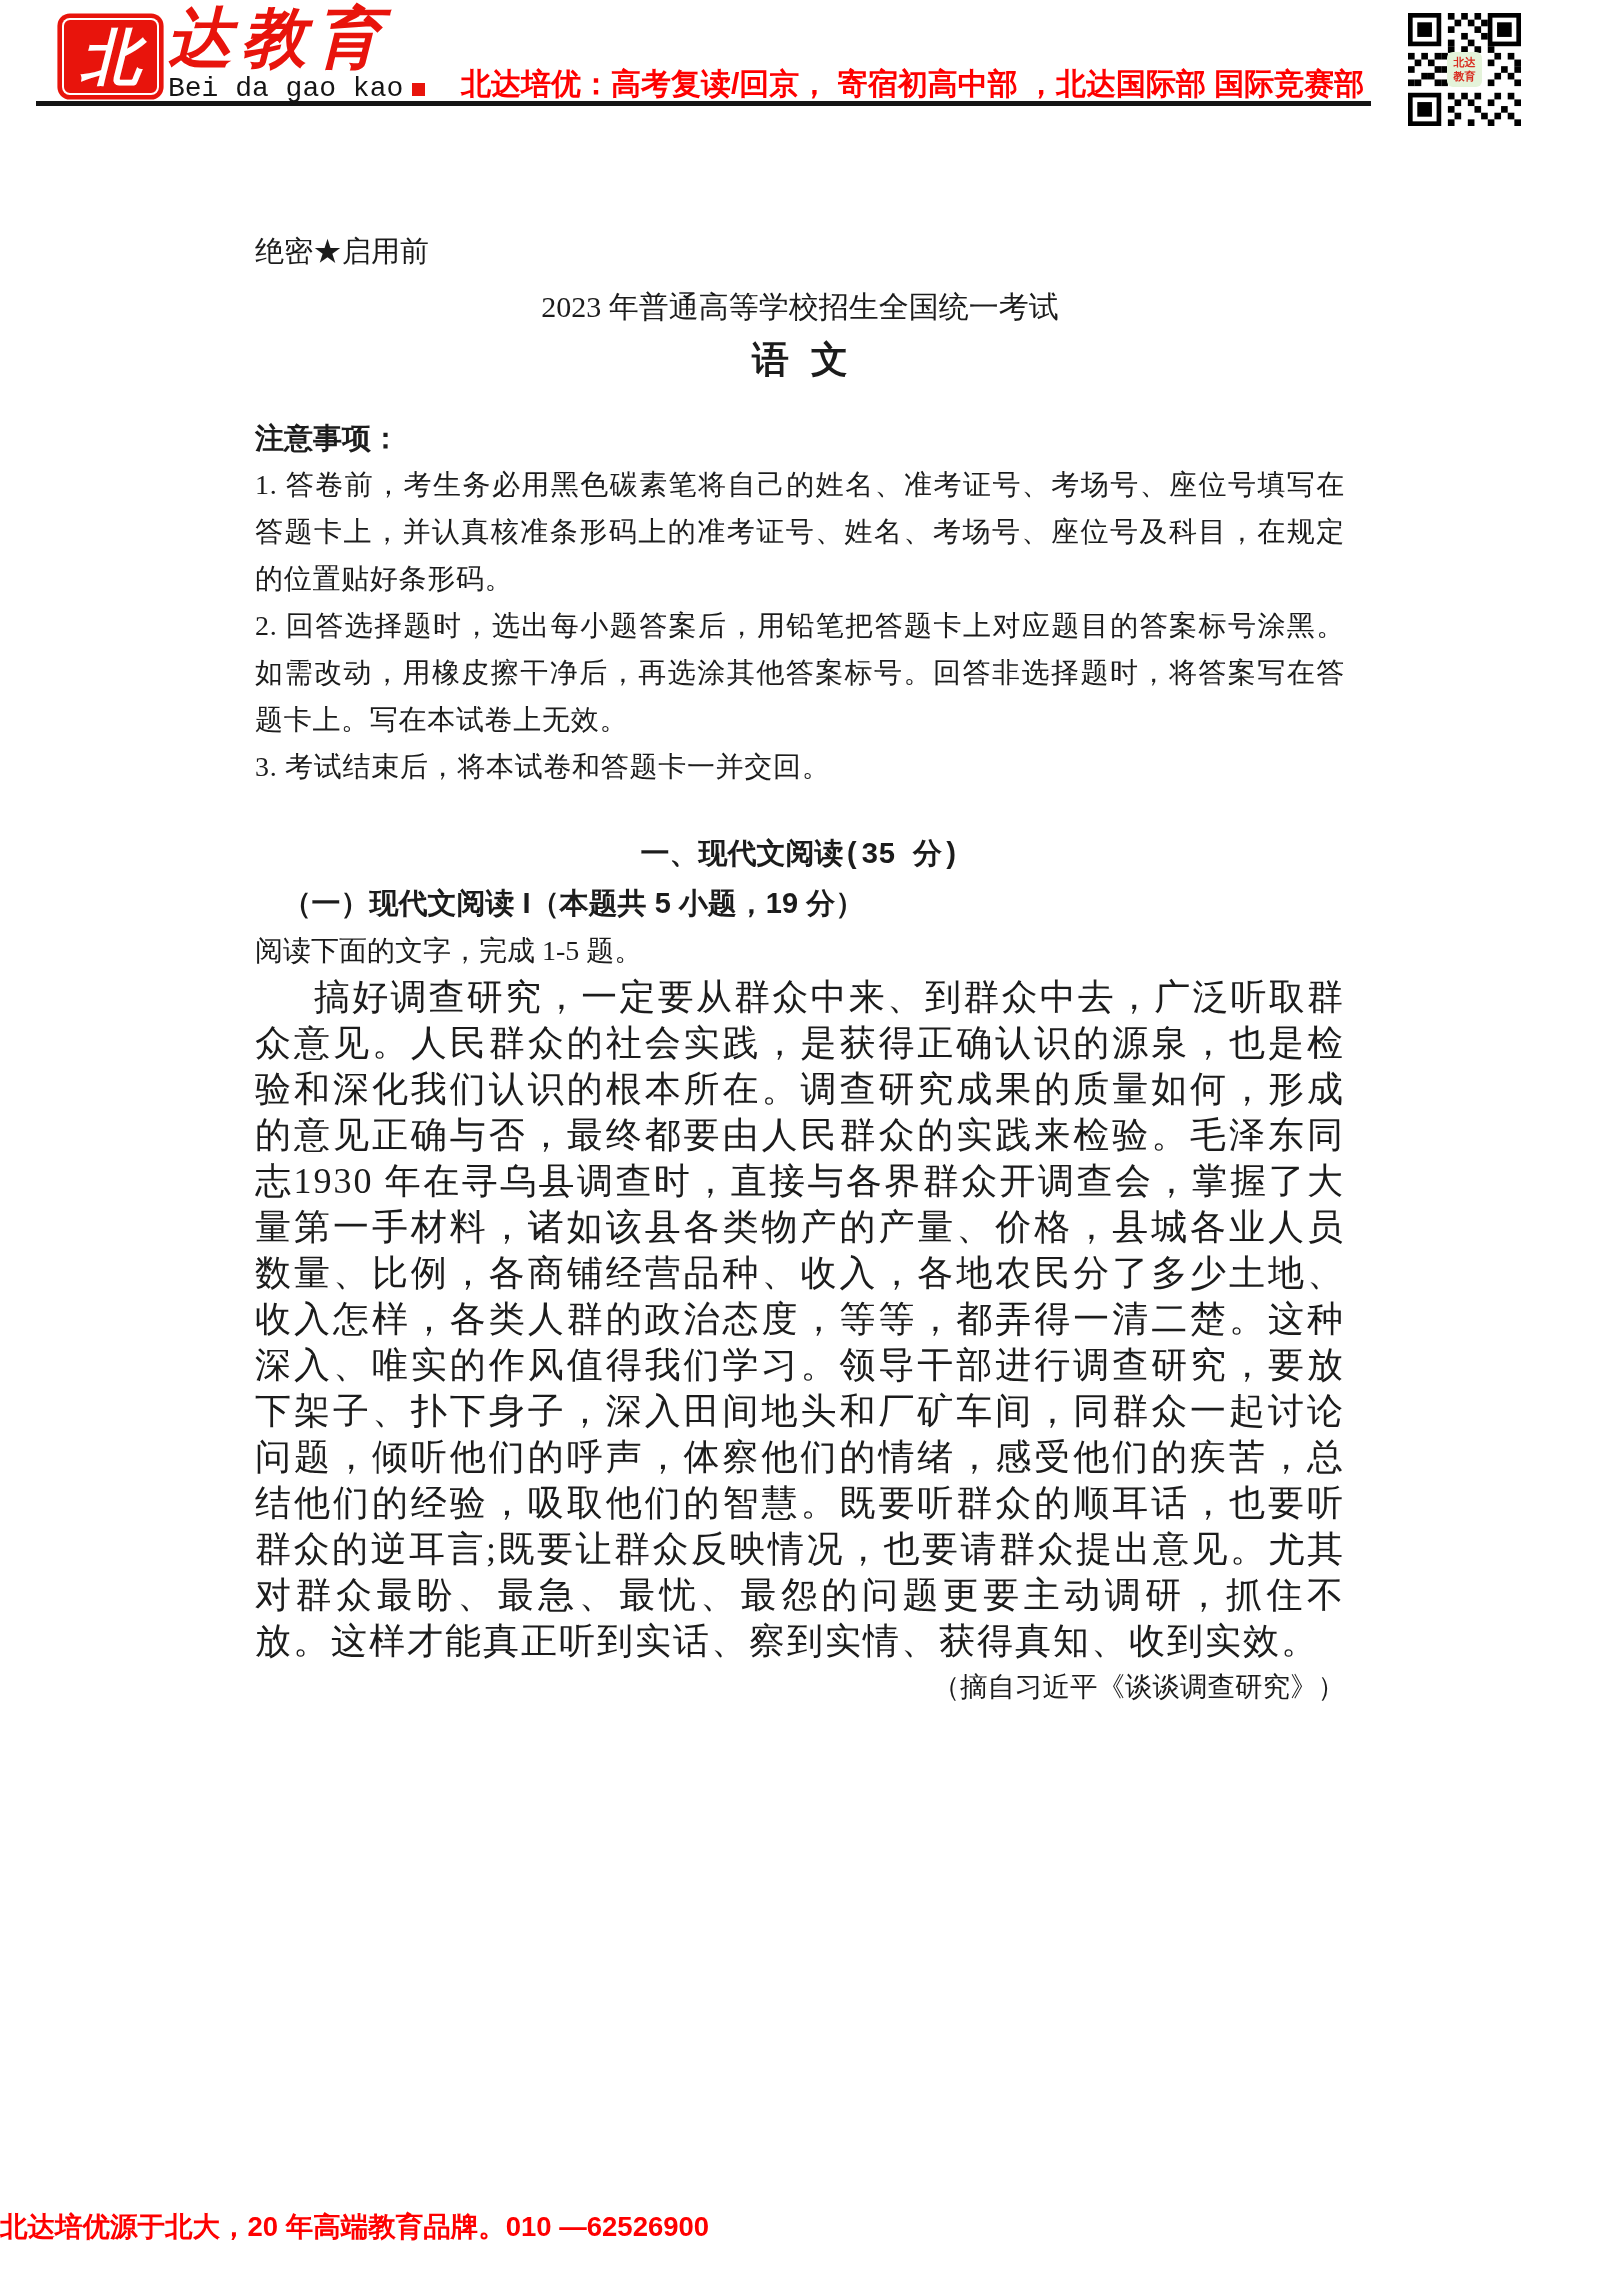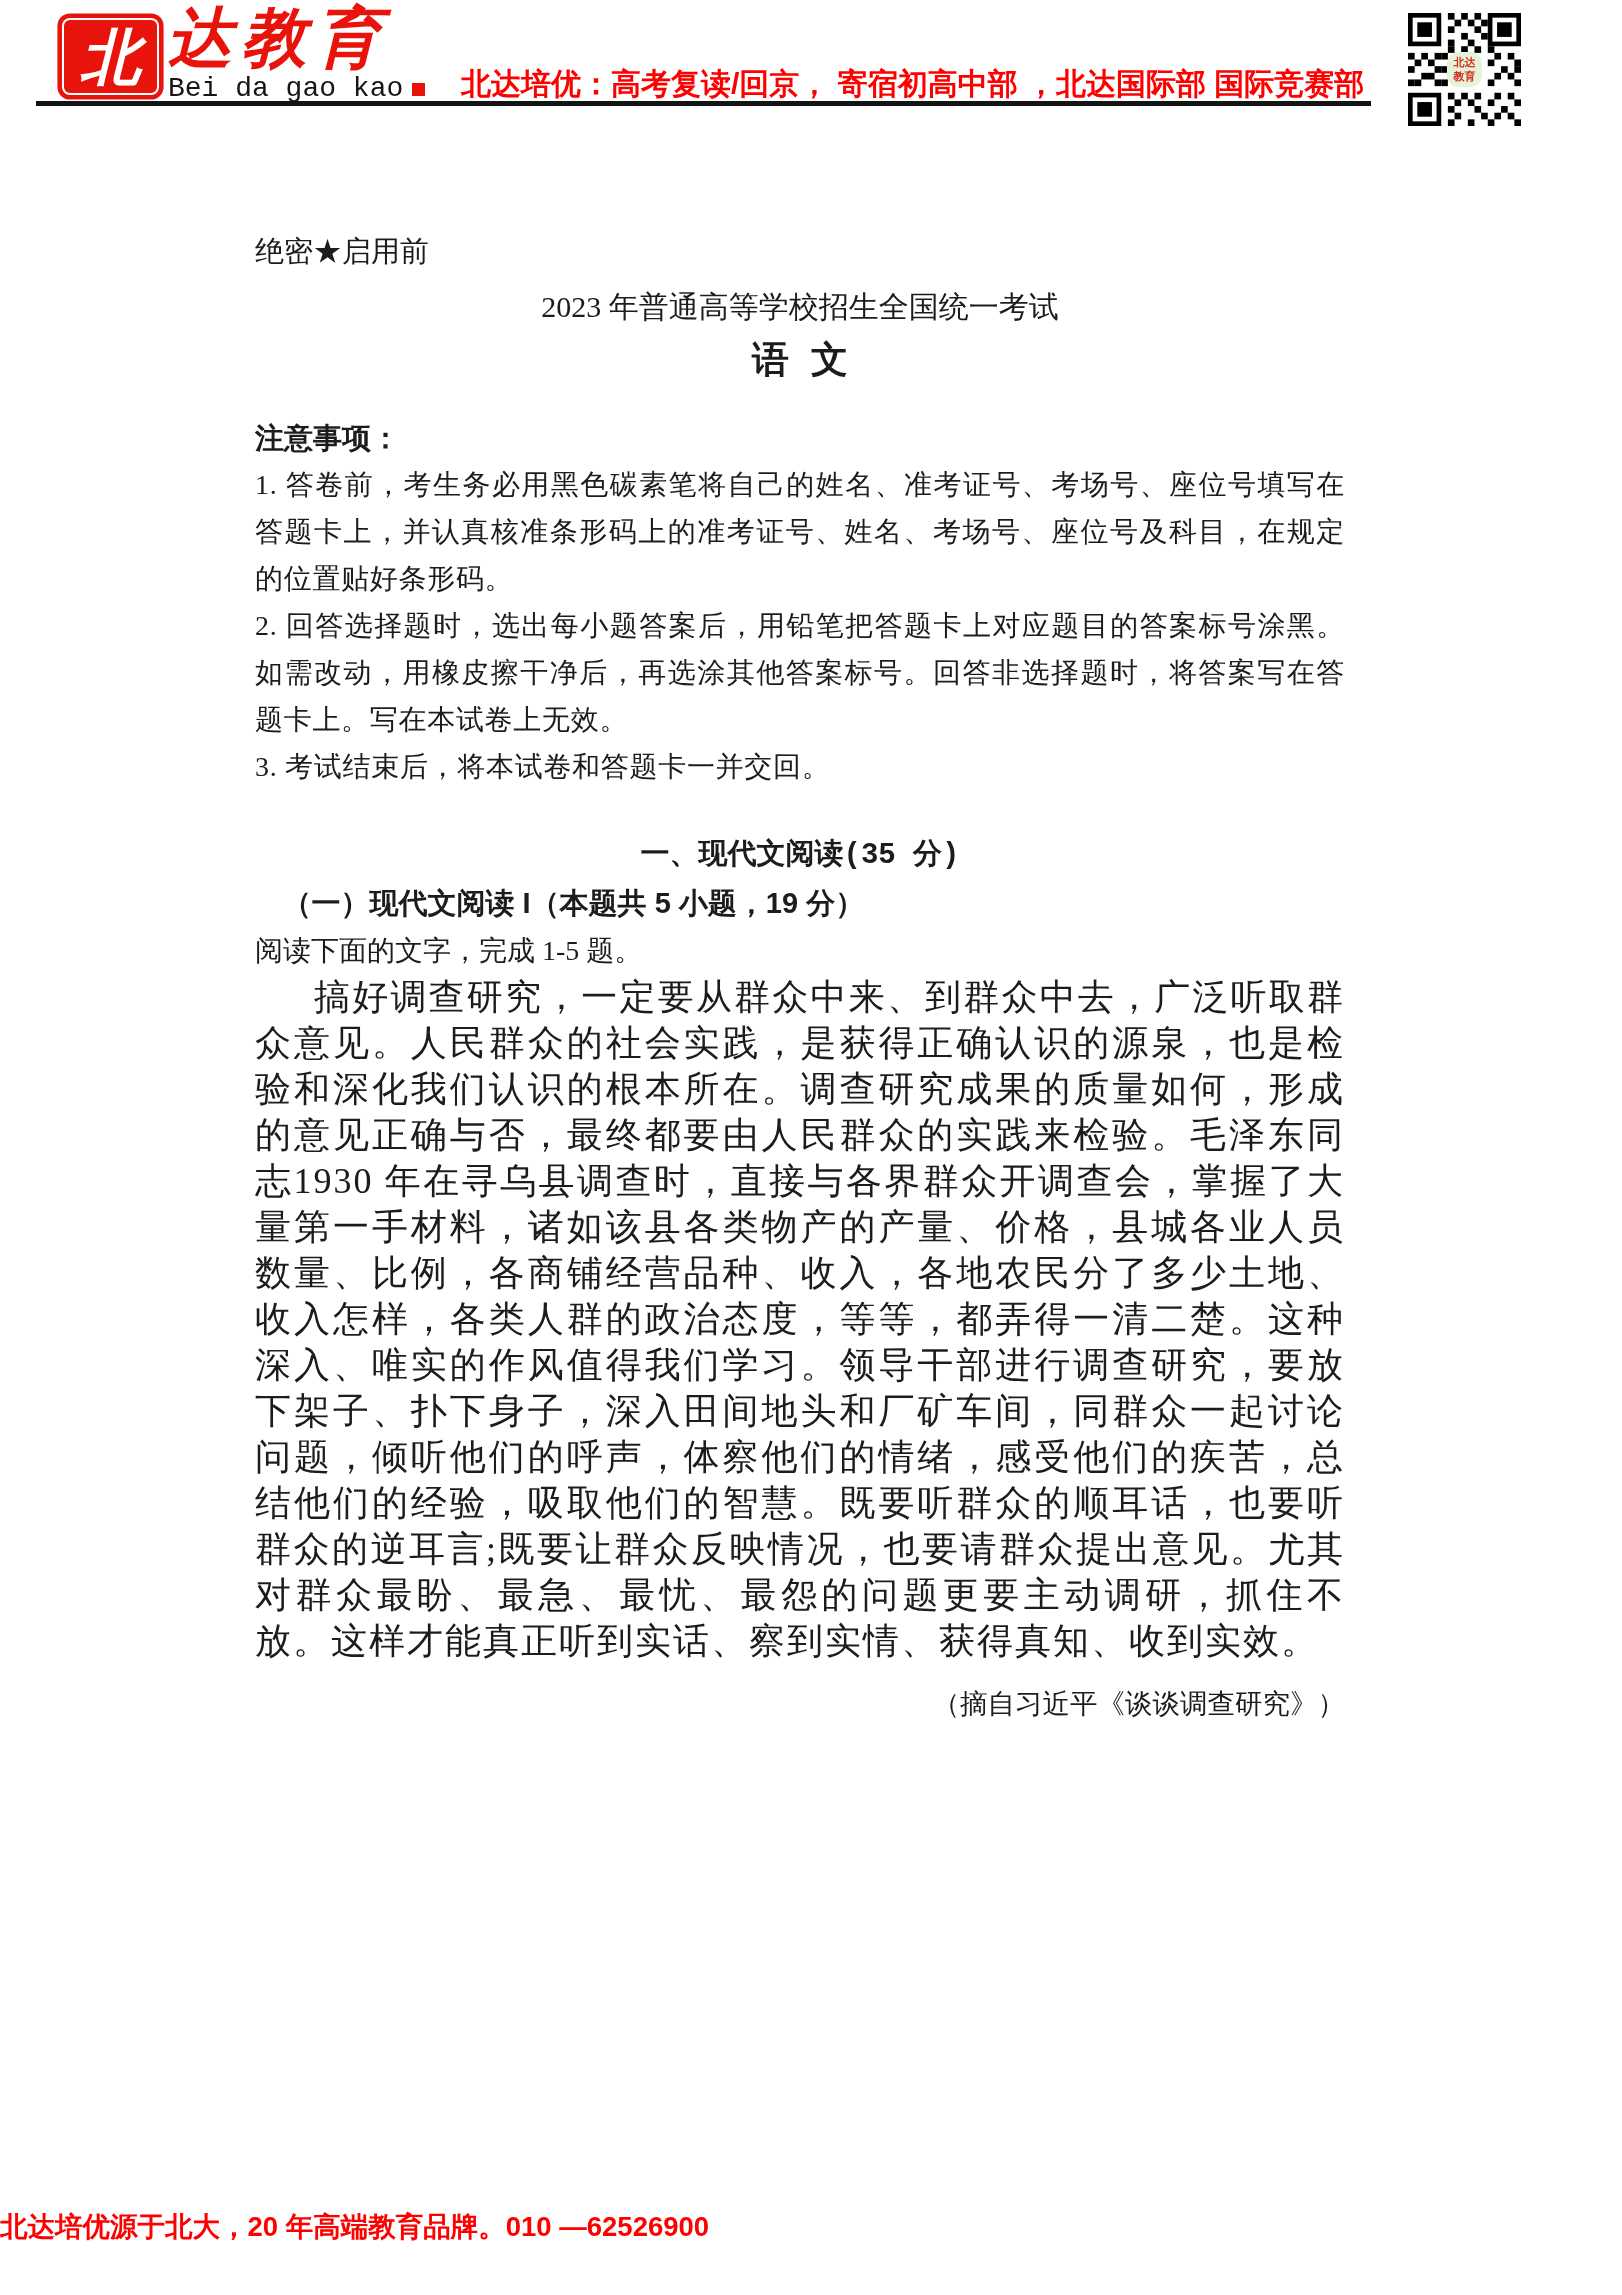--- a/index.html
+++ b/index.html
@@ -47,21 +47,21 @@
     font-family: "Liberation Sans", sans-serif; white-space: nowrap;
   }
   .header-rule {
     position: absolute; left: 36px; top: 101px; width: 1335px; height: 4.6px;
     background: #141414;
   }
   .qr-box { position: absolute; left: 1408px; top: 13px; width: 113px; height: 113px; }
   .qr-box svg { width: 113px; height: 113px; }
   .qr-badge {
     position: absolute; left: 39px; top: 39px; width: 35px; height: 35px;
-    background: #e4f3da; border-radius: 12px;
+    background: #e4f3da; border-radius: 6px;
     display: flex; flex-direction: column; align-items: center; justify-content: center;
     color: #d82b1f; font-size: 11px; font-weight: bold; line-height: 13.7px;
     font-family: "DejaVu Serif", serif; text-align: center;
   }
 
   
   .doc {
     position: absolute; left: 255px; top: 228px; width: 1090px;
     font-size: 27.5px; line-height: 46px;
   }
@@ -91,21 +91,21 @@
   .instruction { font-size: 28px; line-height: 47px; }
   .material-label {
     font-size: 29px; font-weight: bold; line-height: 46px;
     font-family: "Liberation Sans", sans-serif;
   }
   .material-para {
     font-size: 36px; line-height: 46px; text-align: justify;
     word-break: break-all; letter-spacing: 2px; text-indent: 59px;
   }
   .material-para + .material-para { margin-top: 10.5px; }
-  .attribution { text-align: right; font-size: 27.5px; line-height: 46px; margin-top: 17px; }
+  .attribution { text-align: right; font-size: 27.5px; line-height: 46px; margin-top: 0; }
 
   
   .footer {
     position: absolute; left: 0; top: 2209px; width: 1544px;
     text-align: left; color: #fe0000; font-size: 27.5px; font-weight: bold;
     font-family: "Liberation Sans", sans-serif;
   }
 </style>
 </head>
 <body>

